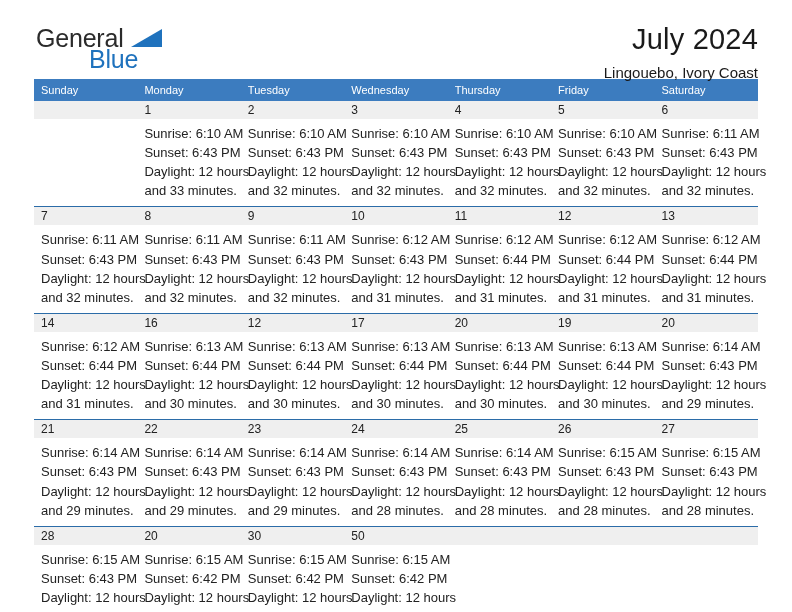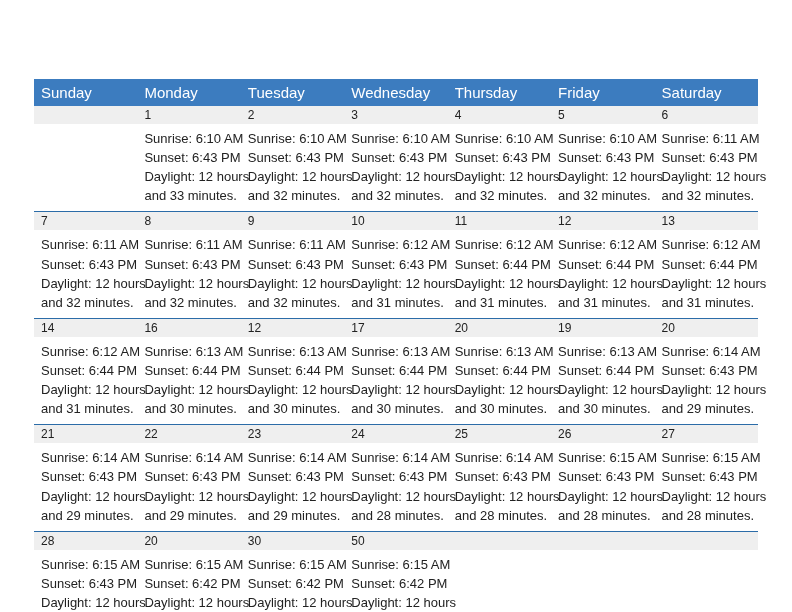--- a/index.html
+++ b/index.html
@@ -88,21 +88,21 @@
     width: 724px;
     border-collapse: collapse;
     table-layout: fixed;
     margin-top: 7px;
   }
 
   .calendar th {
     background: #3c7cbf;
     color: #ffffff;
     font-weight: normal;
-    font-size: 15px;
+    font-size: 11px;
     text-align: left;
     padding: 5px 0 5px 7px;
     height: 17px;
     box-sizing: border-box;
   }
 
   .calendar td {
     width: 103.4px;
     vertical-align: top;
     padding: 0;
@@ -141,21 +141,30 @@
     min-height: 62px;
   }
 </style>
 </head>
 <body>
 
 <div class="page">
 
   <div class="header">
 
-
+    <div class="logo">
+      <span class="logo-general">General</span>
+      <span class="logo-triangle"></span>
+      <span class="logo-blue">Blue</span>
+    </div>
+
+    <div class="title-block">
+      <div class="cal-title">July 2024</div>
+      <div class="cal-subtitle">Lingouebo, Ivory Coast</div>
+    </div>
 
   </div>
 
   <table class="calendar">
     <thead>
       <tr>
         <th>Sunday</th>
         <th>Monday</th>
         <th>Tuesday</th>
         <th>Wednesday</th>

